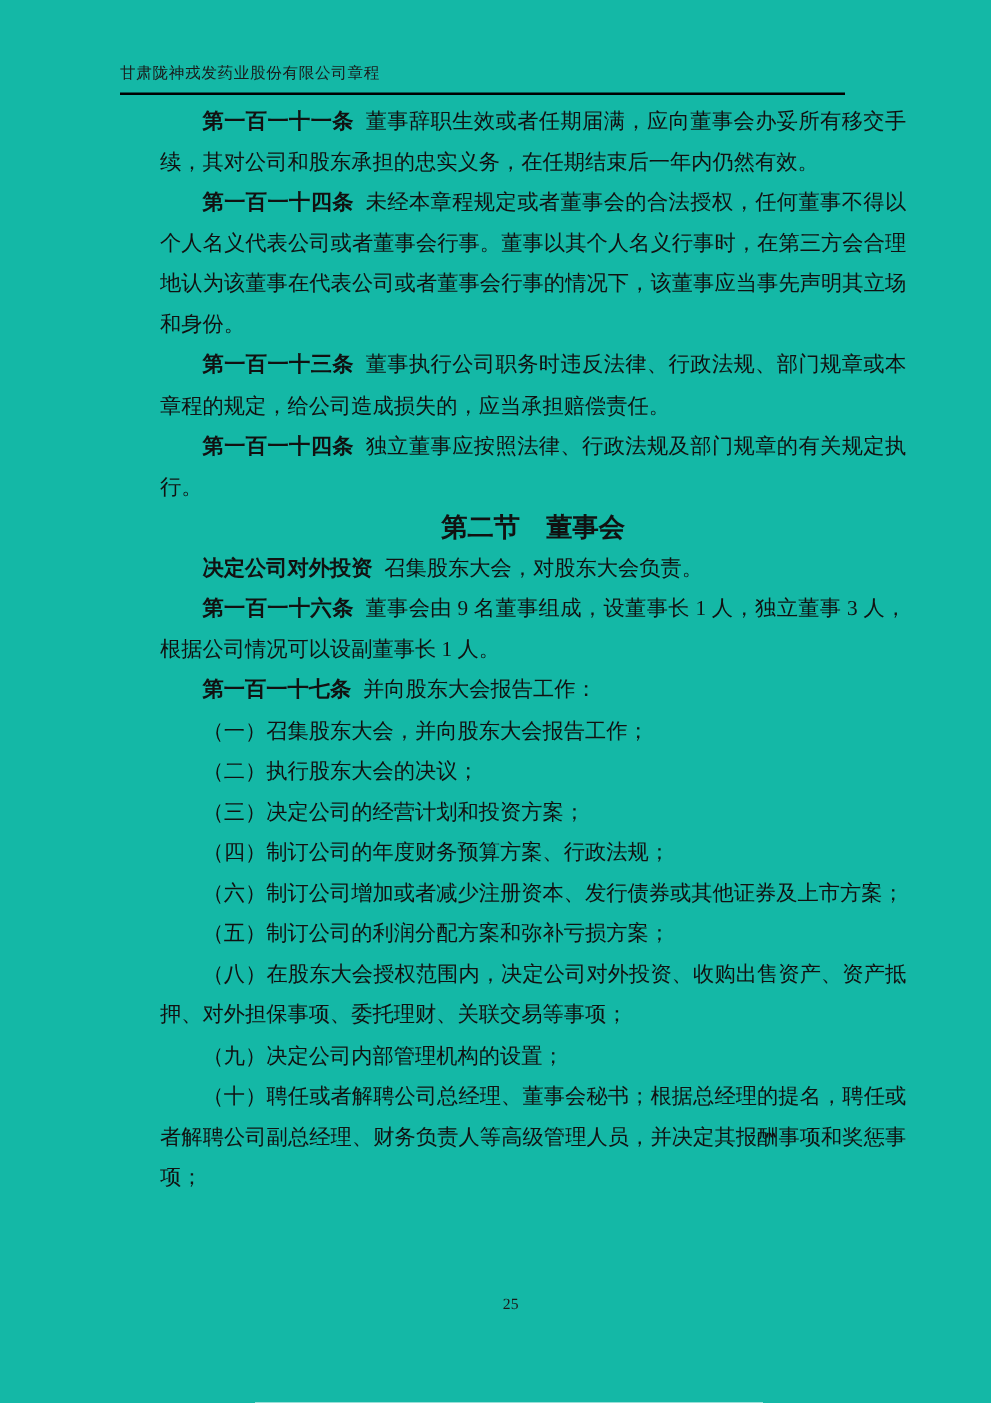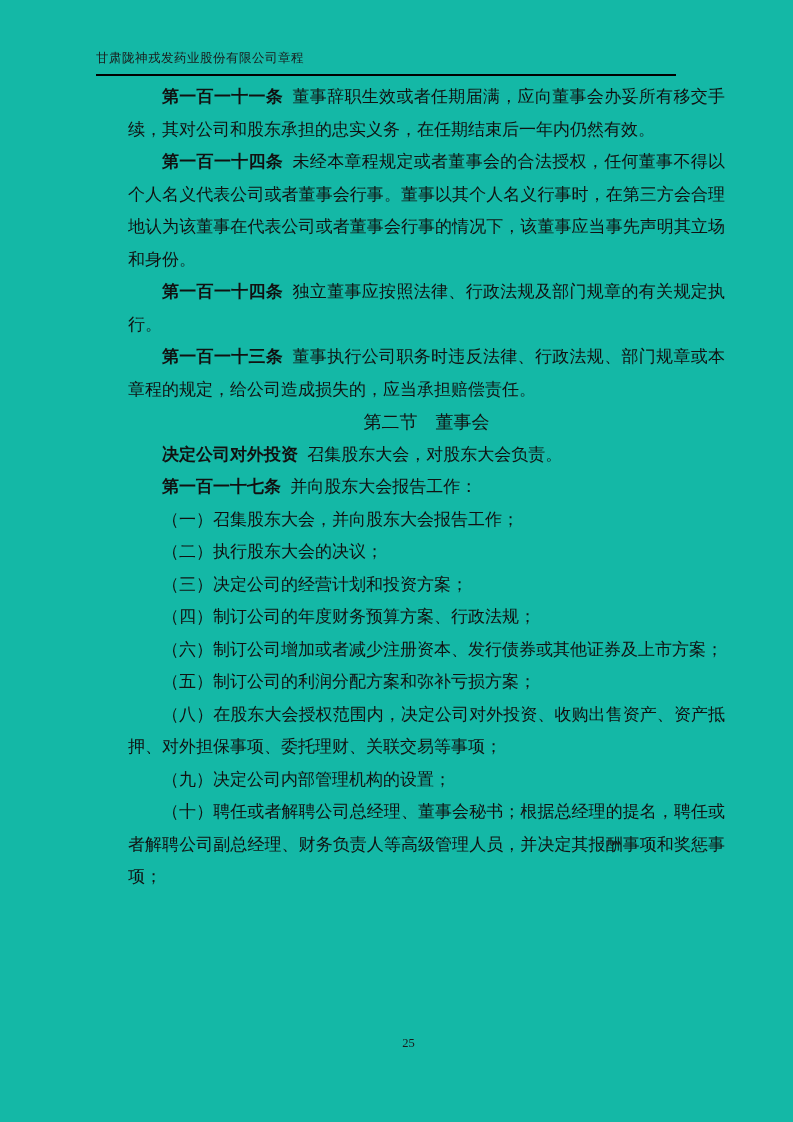--- a/index.html
+++ b/index.html
@@ -42,22 +42,22 @@
   .para {
     margin: 0;
     text-indent: 2em;
   }
   .art-num {
     font-weight: bold;
     margin-right: 0.55em;
   }
   .section-heading {
     margin: 0;
-    font-size: 18px;
-    font-weight: normal;
+    font-size: 21px;
+    font-weight: bold;
     text-align: center;
     text-indent: 0;
     line-height: 32.5px;
     color: #111111;
   }
   .footer {
     position: absolute;
     left: 12px;
     top: 1036px;
     width: 100%;
@@ -71,24 +71,25 @@
 
 <div class="page">
 
   <div class="header">
     <span>甘肃陇神戎发药业股份有限公司章程</span>
   </div>
 
   <div class="doc-body" id="doc-body">
       <p class="para article"><b class="art-num">第一百一十一条</b><span>董事辞职生效或者任期届满，应向董事会办妥所有移交手续，其对公司和股东承担的忠实义务，在任期结束后一年内仍然有效。</span></p>
       <p class="para article"><b class="art-num">第一百一十四条</b><span>未经本章程规定或者董事会的合法授权，任何董事不得以个人名义代表公司或者董事会行事。董事以其个人名义行事时，在第三方会合理地认为该董事在代表公司或者董事会行事的情况下，该董事应当事先声明其立场和身份。</span></p>
+      <p class="para article"><b class="art-num">第一百一十三条</b><span>董事执行公司职务时违反法律、行政法规、部门规章或本章程的规定，给公司造成损失的，应当承担赔偿责任。</span></p>
       <p class="para article"><b class="art-num">第一百一十四条</b><span>独立董事应按照法律、行政法规及部门规章的有关规定执行。</span></p>
-      <p class="para article"><b class="art-num">第一百一十三条</b><span>董事执行公司职务时违反法律、行政法规、部门规章或本章程的规定，给公司造成损失的，应当承担赔偿责任。</span></p>
       <h2 class="section-heading">第二节　董事会</h2>
       <p class="para article"><b class="art-num">决定公司对外投资</b><span>召集股东大会，对股东大会负责。</span></p>
+      <p class="para article"><b class="art-num">第一百一十六条</b><span>董事会由 9 名董事组成，设董事长 1 人，独立董事 3 人，根据公司情况可以设副董事长 1 人。</span></p>
       <p class="para article"><b class="art-num">第一百一十七条</b><span>并向股东大会报告工作：</span></p>
       <p class="para item"><span>（一）召集股东大会，并向股东大会报告工作；</span></p>
       <p class="para item"><span>（二）执行股东大会的决议；</span></p>
       <p class="para item"><span>（三）决定公司的经营计划和投资方案；</span></p>
       <p class="para item"><span>（四）制订公司的年度财务预算方案、行政法规；</span></p>
       <p class="para item"><span>（六）制订公司增加或者减少注册资本、发行债券或其他证券及上市方案；</span></p>
       <p class="para item"><span>（五）制订公司的利润分配方案和弥补亏损方案；</span></p>
       <p class="para item"><span>（八）在股东大会授权范围内，决定公司对外投资、收购出售资产、资产抵押、对外担保事项、委托理财、关联交易等事项；</span></p>
       <p class="para item"><span>（九）决定公司内部管理机构的设置；</span></p>
       <p class="para item"><span>（十）聘任或者解聘公司总经理、董事会秘书；根据总经理的提名，聘任或者解聘公司副总经理、财务负责人等高级管理人员，并决定其报酬事项和奖惩事项；</span></p>

